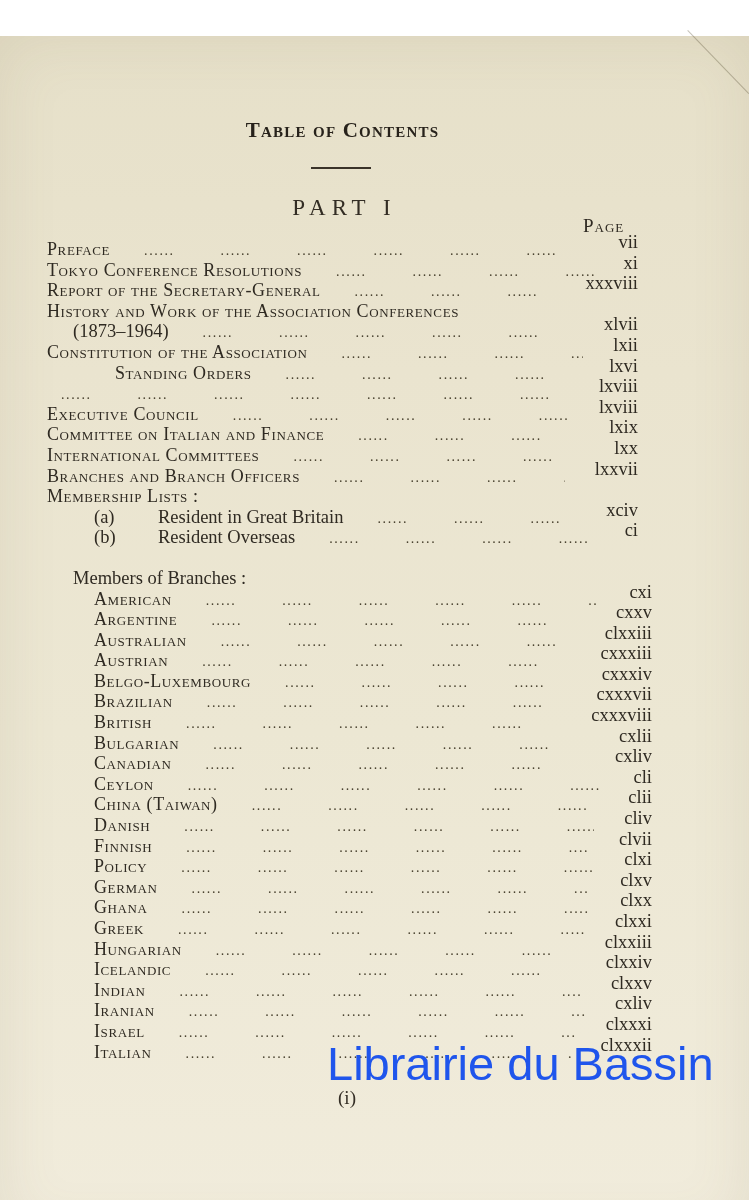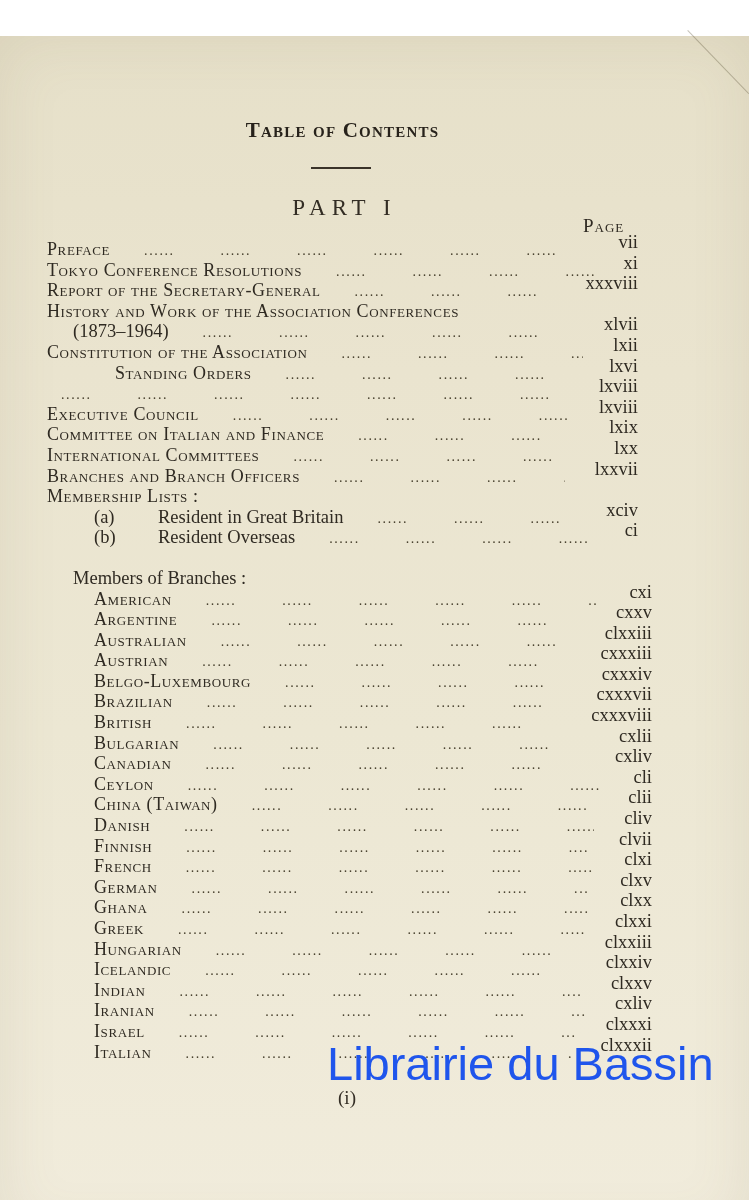--- a/index.html
+++ b/index.html
@@ -188,21 +188,21 @@
         <span class="label">Danish</span>
         <span class="leader">......&nbsp;&nbsp;&nbsp;&nbsp;&nbsp;&nbsp;&nbsp;&nbsp;&nbsp;......&nbsp;&nbsp;&nbsp;&nbsp;&nbsp;&nbsp;&nbsp;&nbsp;&nbsp;......&nbsp;&nbsp;&nbsp;&nbsp;&nbsp;&nbsp;&nbsp;&nbsp;&nbsp;......&nbsp;&nbsp;&nbsp;&nbsp;&nbsp;&nbsp;&nbsp;&nbsp;&nbsp;......&nbsp;&nbsp;&nbsp;&nbsp;&nbsp;&nbsp;&nbsp;&nbsp;&nbsp;......&nbsp;&nbsp;&nbsp;&nbsp;&nbsp;&nbsp;&nbsp;&nbsp;&nbsp;......&nbsp;&nbsp;&nbsp;&nbsp;&nbsp;&nbsp;&nbsp;&nbsp;&nbsp;......&nbsp;&nbsp;&nbsp;&nbsp;&nbsp;&nbsp;&nbsp;&nbsp;&nbsp;......&nbsp;&nbsp;&nbsp;&nbsp;&nbsp;&nbsp;&nbsp;&nbsp;&nbsp;......&nbsp;&nbsp;&nbsp;&nbsp;&nbsp;&nbsp;&nbsp;&nbsp;&nbsp;</span>
         <span class="pagenum">cliv</span>
       </div>
       <div class="row sc ind-c sec2">
         <span class="label">Finnish</span>
         <span class="leader">......&nbsp;&nbsp;&nbsp;&nbsp;&nbsp;&nbsp;&nbsp;&nbsp;&nbsp;......&nbsp;&nbsp;&nbsp;&nbsp;&nbsp;&nbsp;&nbsp;&nbsp;&nbsp;......&nbsp;&nbsp;&nbsp;&nbsp;&nbsp;&nbsp;&nbsp;&nbsp;&nbsp;......&nbsp;&nbsp;&nbsp;&nbsp;&nbsp;&nbsp;&nbsp;&nbsp;&nbsp;......&nbsp;&nbsp;&nbsp;&nbsp;&nbsp;&nbsp;&nbsp;&nbsp;&nbsp;......&nbsp;&nbsp;&nbsp;&nbsp;&nbsp;&nbsp;&nbsp;&nbsp;&nbsp;......&nbsp;&nbsp;&nbsp;&nbsp;&nbsp;&nbsp;&nbsp;&nbsp;&nbsp;......&nbsp;&nbsp;&nbsp;&nbsp;&nbsp;&nbsp;&nbsp;&nbsp;&nbsp;......&nbsp;&nbsp;&nbsp;&nbsp;&nbsp;&nbsp;&nbsp;&nbsp;&nbsp;......&nbsp;&nbsp;&nbsp;&nbsp;&nbsp;&nbsp;&nbsp;&nbsp;&nbsp;</span>
         <span class="pagenum">clvii</span>
       </div>
       <div class="row sc ind-c sec2">
-        <span class="label">French</span>
+        <span class="label">Policy</span>
         <span class="leader">......&nbsp;&nbsp;&nbsp;&nbsp;&nbsp;&nbsp;&nbsp;&nbsp;&nbsp;......&nbsp;&nbsp;&nbsp;&nbsp;&nbsp;&nbsp;&nbsp;&nbsp;&nbsp;......&nbsp;&nbsp;&nbsp;&nbsp;&nbsp;&nbsp;&nbsp;&nbsp;&nbsp;......&nbsp;&nbsp;&nbsp;&nbsp;&nbsp;&nbsp;&nbsp;&nbsp;&nbsp;......&nbsp;&nbsp;&nbsp;&nbsp;&nbsp;&nbsp;&nbsp;&nbsp;&nbsp;......&nbsp;&nbsp;&nbsp;&nbsp;&nbsp;&nbsp;&nbsp;&nbsp;&nbsp;......&nbsp;&nbsp;&nbsp;&nbsp;&nbsp;&nbsp;&nbsp;&nbsp;&nbsp;......&nbsp;&nbsp;&nbsp;&nbsp;&nbsp;&nbsp;&nbsp;&nbsp;&nbsp;......&nbsp;&nbsp;&nbsp;&nbsp;&nbsp;&nbsp;&nbsp;&nbsp;&nbsp;......&nbsp;&nbsp;&nbsp;&nbsp;&nbsp;&nbsp;&nbsp;&nbsp;&nbsp;</span>
         <span class="pagenum">clxi</span>
       </div>
       <div class="row sc ind-c sec2">
         <span class="label">German</span>
         <span class="leader">......&nbsp;&nbsp;&nbsp;&nbsp;&nbsp;&nbsp;&nbsp;&nbsp;&nbsp;......&nbsp;&nbsp;&nbsp;&nbsp;&nbsp;&nbsp;&nbsp;&nbsp;&nbsp;......&nbsp;&nbsp;&nbsp;&nbsp;&nbsp;&nbsp;&nbsp;&nbsp;&nbsp;......&nbsp;&nbsp;&nbsp;&nbsp;&nbsp;&nbsp;&nbsp;&nbsp;&nbsp;......&nbsp;&nbsp;&nbsp;&nbsp;&nbsp;&nbsp;&nbsp;&nbsp;&nbsp;......&nbsp;&nbsp;&nbsp;&nbsp;&nbsp;&nbsp;&nbsp;&nbsp;&nbsp;......&nbsp;&nbsp;&nbsp;&nbsp;&nbsp;&nbsp;&nbsp;&nbsp;&nbsp;......&nbsp;&nbsp;&nbsp;&nbsp;&nbsp;&nbsp;&nbsp;&nbsp;&nbsp;......&nbsp;&nbsp;&nbsp;&nbsp;&nbsp;&nbsp;&nbsp;&nbsp;&nbsp;......&nbsp;&nbsp;&nbsp;&nbsp;&nbsp;&nbsp;&nbsp;&nbsp;&nbsp;</span>
         <span class="pagenum">clxv</span>
       </div>
       <div class="row sc ind-c sec2">
         <span class="label">Ghana</span>

